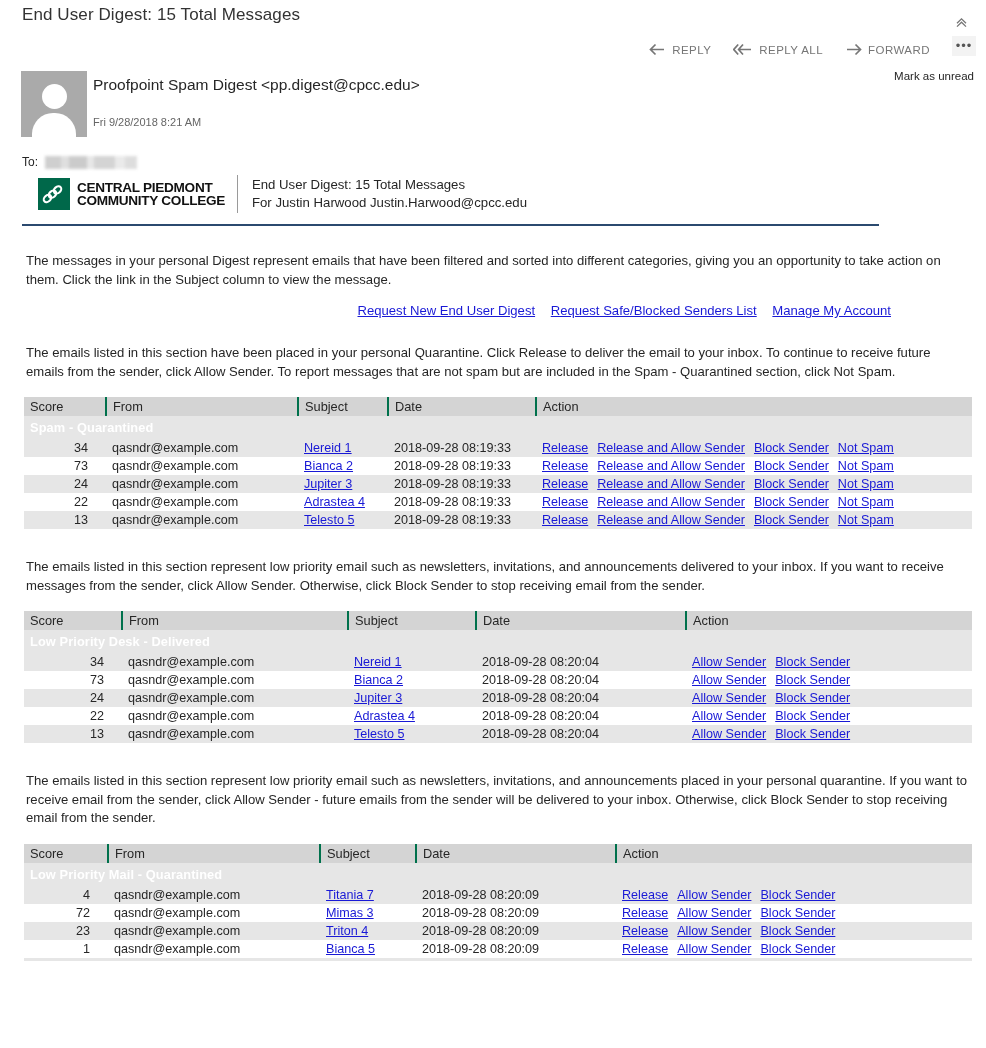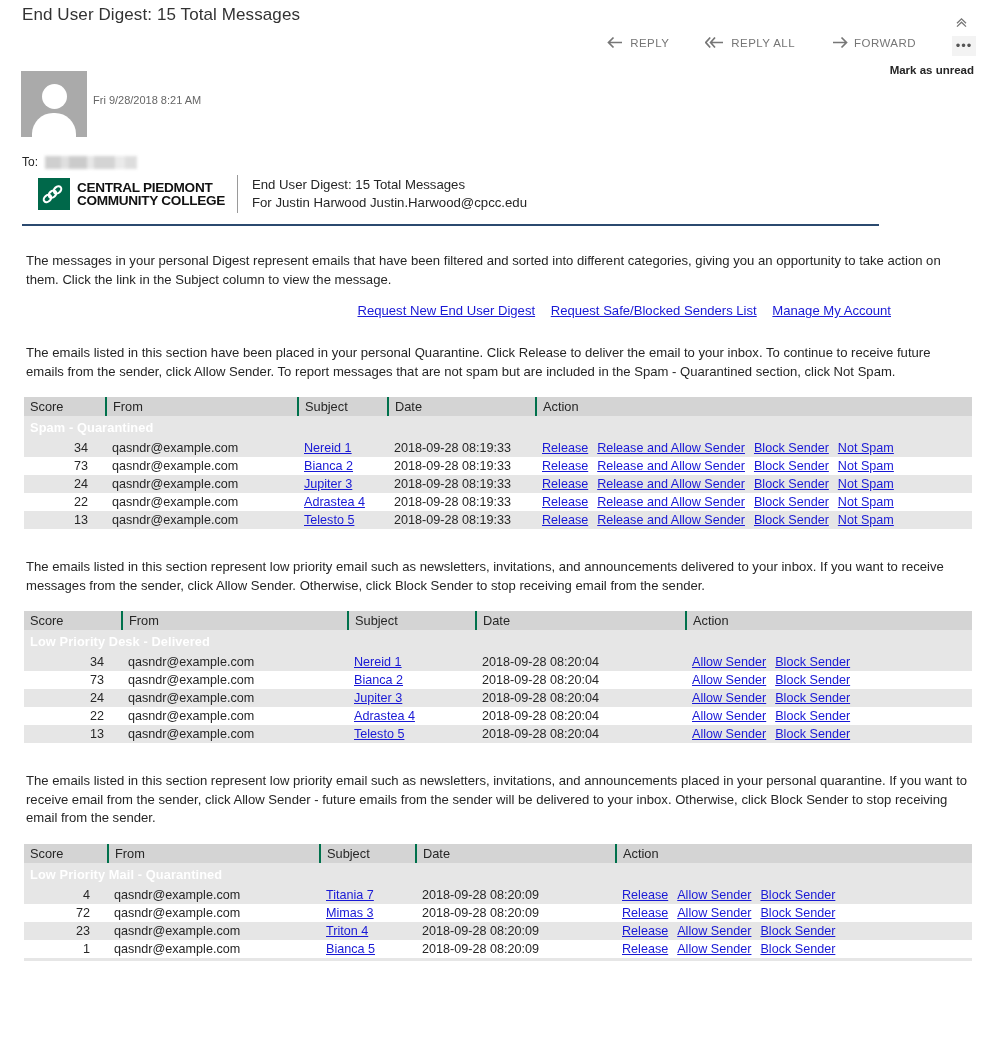--- a/index.html
+++ b/index.html
@@ -19,21 +19,21 @@
     font-size: 17px; color: #333333; letter-spacing: .1px;
     white-space: nowrap;
   }
   .collapse-btn {
     position: absolute; right: 14px; top: 14px;
     width: 22px; height: 20px; text-align: center;
     color: #666; font-size: 15px; line-height: 20px;
   }
   .action-bar {
     position: absolute; right: 10px; top: 36px;
-    display: flex; align-items: flex-start; gap: 36px;
+    display: flex; align-items: flex-end; gap: 22px;
   }
   .act {
     display: flex; align-items: center; gap: 6px;
     color: #767676; font-size: 11.5px; letter-spacing: .45px;
   }
   .act svg { display:block; }
   .ellipsis-btn {
     background:#f3f3f3; width: 24px; height: 20px;
     display:flex; align-items:center; justify-content:center;
     color:#555; font-size: 13px; letter-spacing:1px; line-height:6px;
@@ -44,26 +44,26 @@
     position: absolute; left: 21px; top: 71px;
     width: 66px; height: 66px; background: #aaaaaa; overflow: hidden;
   }
   .avatar .head { position:absolute; left:50%; top:13px; width:25px; height:25px; margin-left:-12.5px; background:#fff; border-radius:50%; }
   .avatar .body { position:absolute; left:50%; top:42px; width:44px; height:34px; margin-left:-22px; background:#fff; border-radius:21px 21px 0 0; }
   .sender-name {
     position: absolute; left: 93px; top: 76px;
     font-size: 15.5px; color: #262626;
   }
   .sender-date {
-    position: absolute; left: 93px; top: 94px;
+    position: absolute; left: 93px; top: 116px;
     font-size: 11px; color: #666666;
   }
   .mark-unread {
-    position: absolute; right: 12px; top: 64px;
-    font-size: 11.5px; color: #262626; font-weight: 700;
+    position: absolute; right: 12px; top: 70px;
+    font-size: 11.5px; color: #262626; font-weight: 400;
   }
   .to-row { position: absolute; left: 22px; top: 155px; display:flex; align-items:center; gap:7px; }
   .to-label { font-size: 12px; color: #262626; }
   .to-redacted {
     width: 92px; height: 13px;
     background: linear-gradient(90deg,#cdcdcd 0 16px,#dedede 16px 24px,#c9c9c9 24px 42px,#e6e6e6 42px 49px,#d2d2d2 49px 70px,#e9e9e9 70px 80px,#dcdcdc 80px 92px);
     filter: blur(1.4px); opacity:.95;
   }
 
   
@@ -169,20 +169,21 @@
       </span>
       <span>FORWARD</span>
     </div>
     <div class="ellipsis-btn">•••</div>
   </div>
 
   <div class="avatar">
     <div class="head"></div>
     <div class="body"></div>
   </div>
+  <div class="sender-name">Proofpoint Spam Digest &lt;pp.digest@cpcc.edu&gt;</div>
   <div class="sender-date">Fri 9/28/2018 8:21 AM</div>
   <div class="mark-unread">Mark as unread</div>
 
   <div class="to-row">
     <span class="to-label">To:</span>
     <span class="to-redacted"></span>
   </div>
 
   <div class="body-wrap">
 

